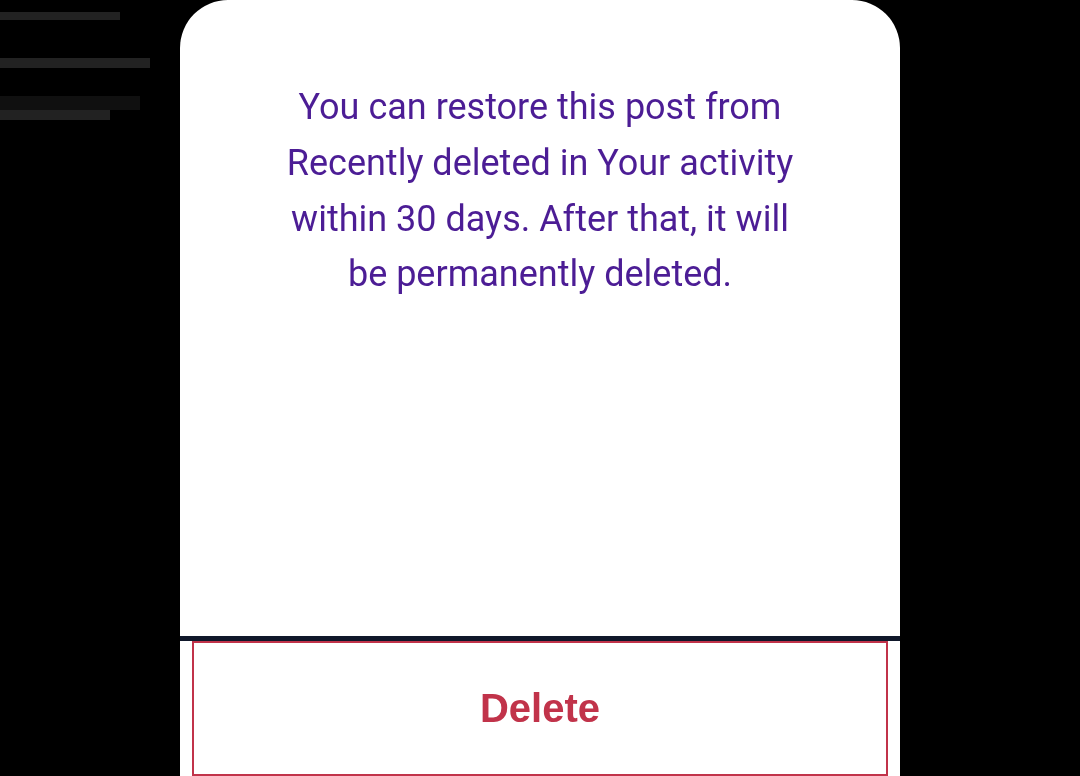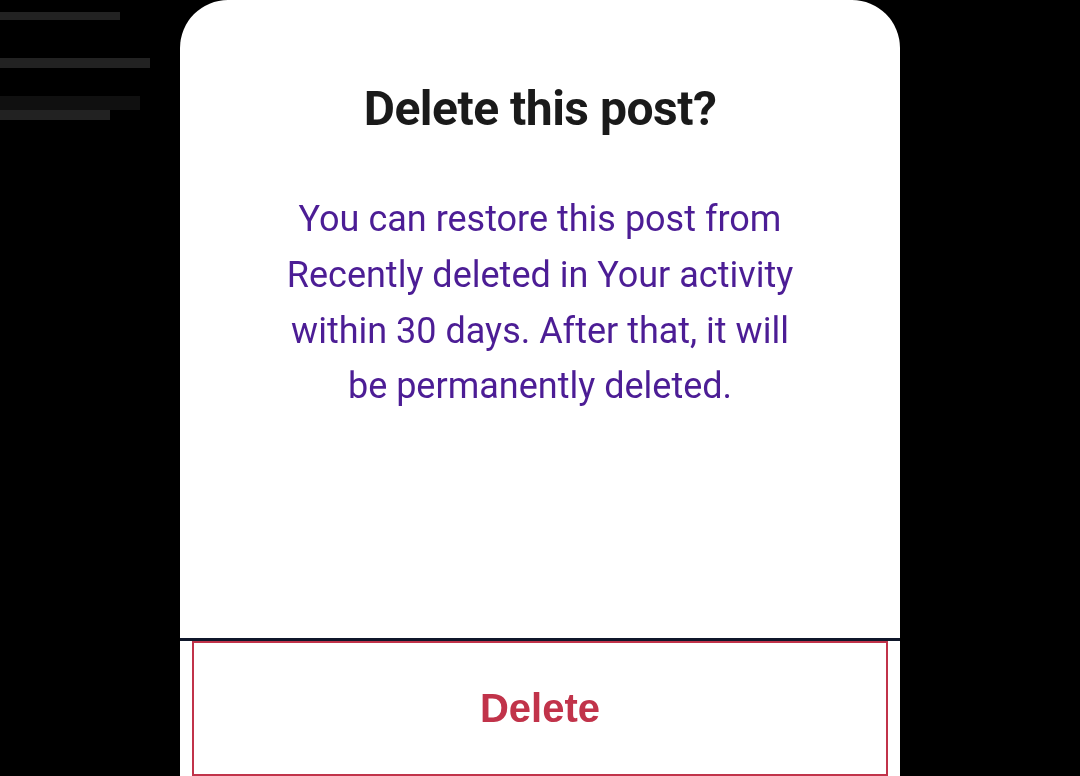--- a/index.html
+++ b/index.html
@@ -63,21 +63,21 @@
     .delete-button {
       color: #c1334a;
       font-weight: 700;
       border: 2px solid #c1334a;
       border-top: 2px solid #c1334a;
       width: calc(100% - 0px);
       margin: 0 auto;
       box-sizing: border-box;
     }
     .delete-row {
-      border-top: 3px solid #0f172a;
+      border-top: 5px solid #0f172a;
       padding: 0 12px;
       display: flex;
       align-items: flex-end;
       justify-content: center;
     }
     .delete-row .delete-button {
       height: 135px;
       width: 100%;
       border: 2px solid #c1334a;
       background: transparent;
@@ -104,21 +104,20 @@
 </head>
 <body>
 
 <div class="bg-artifact a1"></div>
 <div class="bg-artifact a2"></div>
 <div class="bg-artifact a3"></div>
 <div class="bg-artifact a4"></div>
 
 <div class="dialog">
   <div class="dialog-content">
-    <h1 class="dialog-title">Delete this post?</h1>
     <p class="dialog-body">You can restore this post from Recently deleted in Your activ­ity within 30 days. After that, it will be permanently deleted.</p>
   </div>
   <div class="dialog-actions">
     <div class="delete-row">
       <button class="delete-button">Delete</button>
     </div>
   </div>
 </div>
 
 </body></html>

